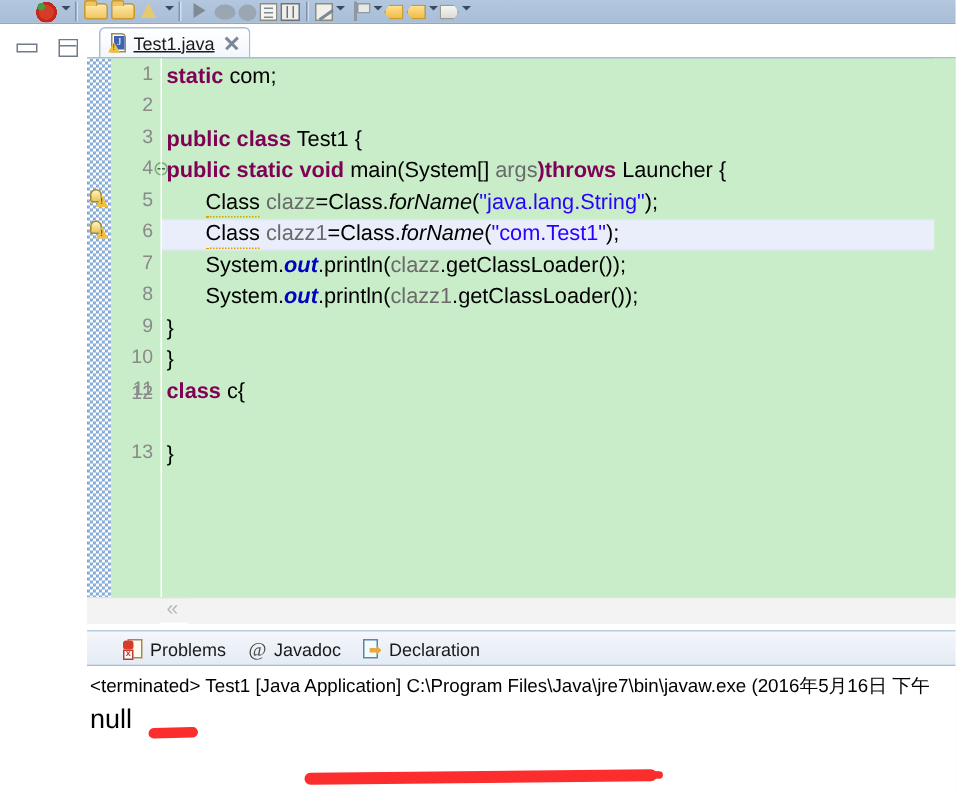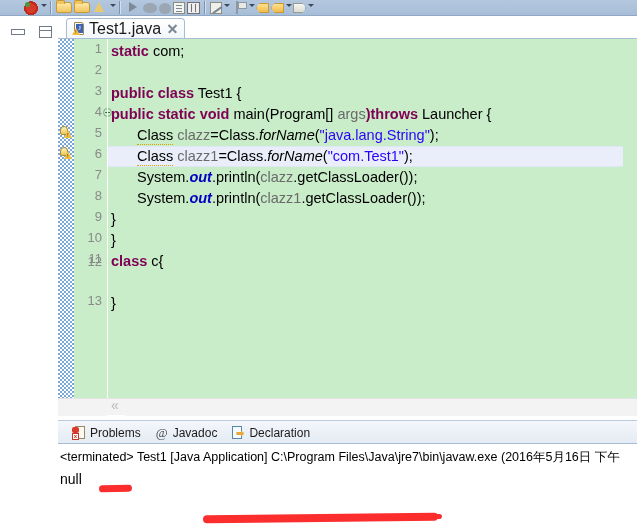--- a/index.html
+++ b/index.html
@@ -203,21 +203,21 @@
     width: 0; height: 0;
     border-left: 4px solid transparent;
     border-right: 4px solid transparent;
     border-bottom: 7px solid #f0c040;
   }
   .etab-icon .warn::after {
     content: "!"; position: absolute; left: -1px; top: 1px;
     font-size: 6px; color: #5a4000; line-height: 6px;
   }
   .etab-label {
-    font-size: 16px; color: #1a1a1a; white-space: nowrap;
+    font-size: 12px; color: #1a1a1a; white-space: nowrap; text-decoration: underline;
   }
   .etab-close {
     width: 11px; height: 11px; position: relative; flex: 0 0 auto;
     margin-left: 2px;
   }
   .etab-close::before, .etab-close::after {
     content: ""; position: absolute; left: 0; top: 5px;
     width: 11px; height: 1.6px; background: #7b8794;
   }
   .etab-close::before { transform: rotate(45deg); }
@@ -350,21 +350,21 @@
   .bottom-view {
     position: absolute; left: 58px; top: 404px;
     width: 579px; height: 124px;
   }
   .view-tabbar {
     position: relative;
     height: 23px;
     background: linear-gradient(#f4f7fb, #e4ebf4);
     border-top: 1px solid #b9cbdf;
     display: flex; align-items: flex-end;
-    padding-left: 8px;
+    padding-left: 18px;
   }
   .vtab {
     display: flex; align-items: center; gap: 4px;
     height: 21px; padding: 0 7px 0 5px;
     font-size: 12px; color: #1a1a1a;
     border: 1px solid transparent;
     white-space: nowrap;
   }
   .vtab.active {
     background: #ffffff;
@@ -427,21 +427,21 @@
     overflow: hidden;
   }
   .con-line {
     font-family: "Liberation Sans", sans-serif;
     font-size: 12.5px;
     color: #000000;
     white-space: nowrap;
     height: 19px; line-height: 19px;
     position: relative;
   }
-  .con-line.out { font-size: 14px; height: 24px; line-height: 24px; }
+  .con-line.out { font-size: 18px; height: 24px; line-height: 24px; }
 
   
   .annot {
     position: absolute;
     background: #fb2d2d;
     border-radius: 4px;
     pointer-events: none;
   }
   .annot-null {
     left: 99px; top: 485px;
@@ -558,21 +558,21 @@
           <span class="kw">static</span><span> com;</span>
         </div>
 
         <div class="cl" style="top:23px"></div>
 
         <div class="cl" style="top:44px">
           <span class="kw">public class</span><span> Test1 {</span>
         </div>
 
         <div class="cl" style="top:65px">
-          <span class="kw">public static void</span><span> main(Program[] </span><span class="id">args</span><span class="kw">)throws</span><span> Launcher {</span>
+          <span class="kw">public static void</span><span> main(System[] </span><span class="id">args</span><span class="kw">)throws</span><span> Launcher {</span>
         </div>
 
         <div class="cl" style="top:86px; padding-left:26px">
           <span class="warn-underline">Class</span><span class="id"> clazz</span><span>=Class.</span><span class="ital">forName</span><span>(</span><span class="str">"java.lang.String"</span><span>);</span>
         </div>
 
         <div class="cl" style="top:107px; padding-left:26px">
           <span class="warn-underline">Class</span><span class="id"> clazz1</span><span>=Class.</span><span class="ital">forName</span><span>(</span><span class="str">"com.Test1"</span><span>);</span>
         </div>
 

